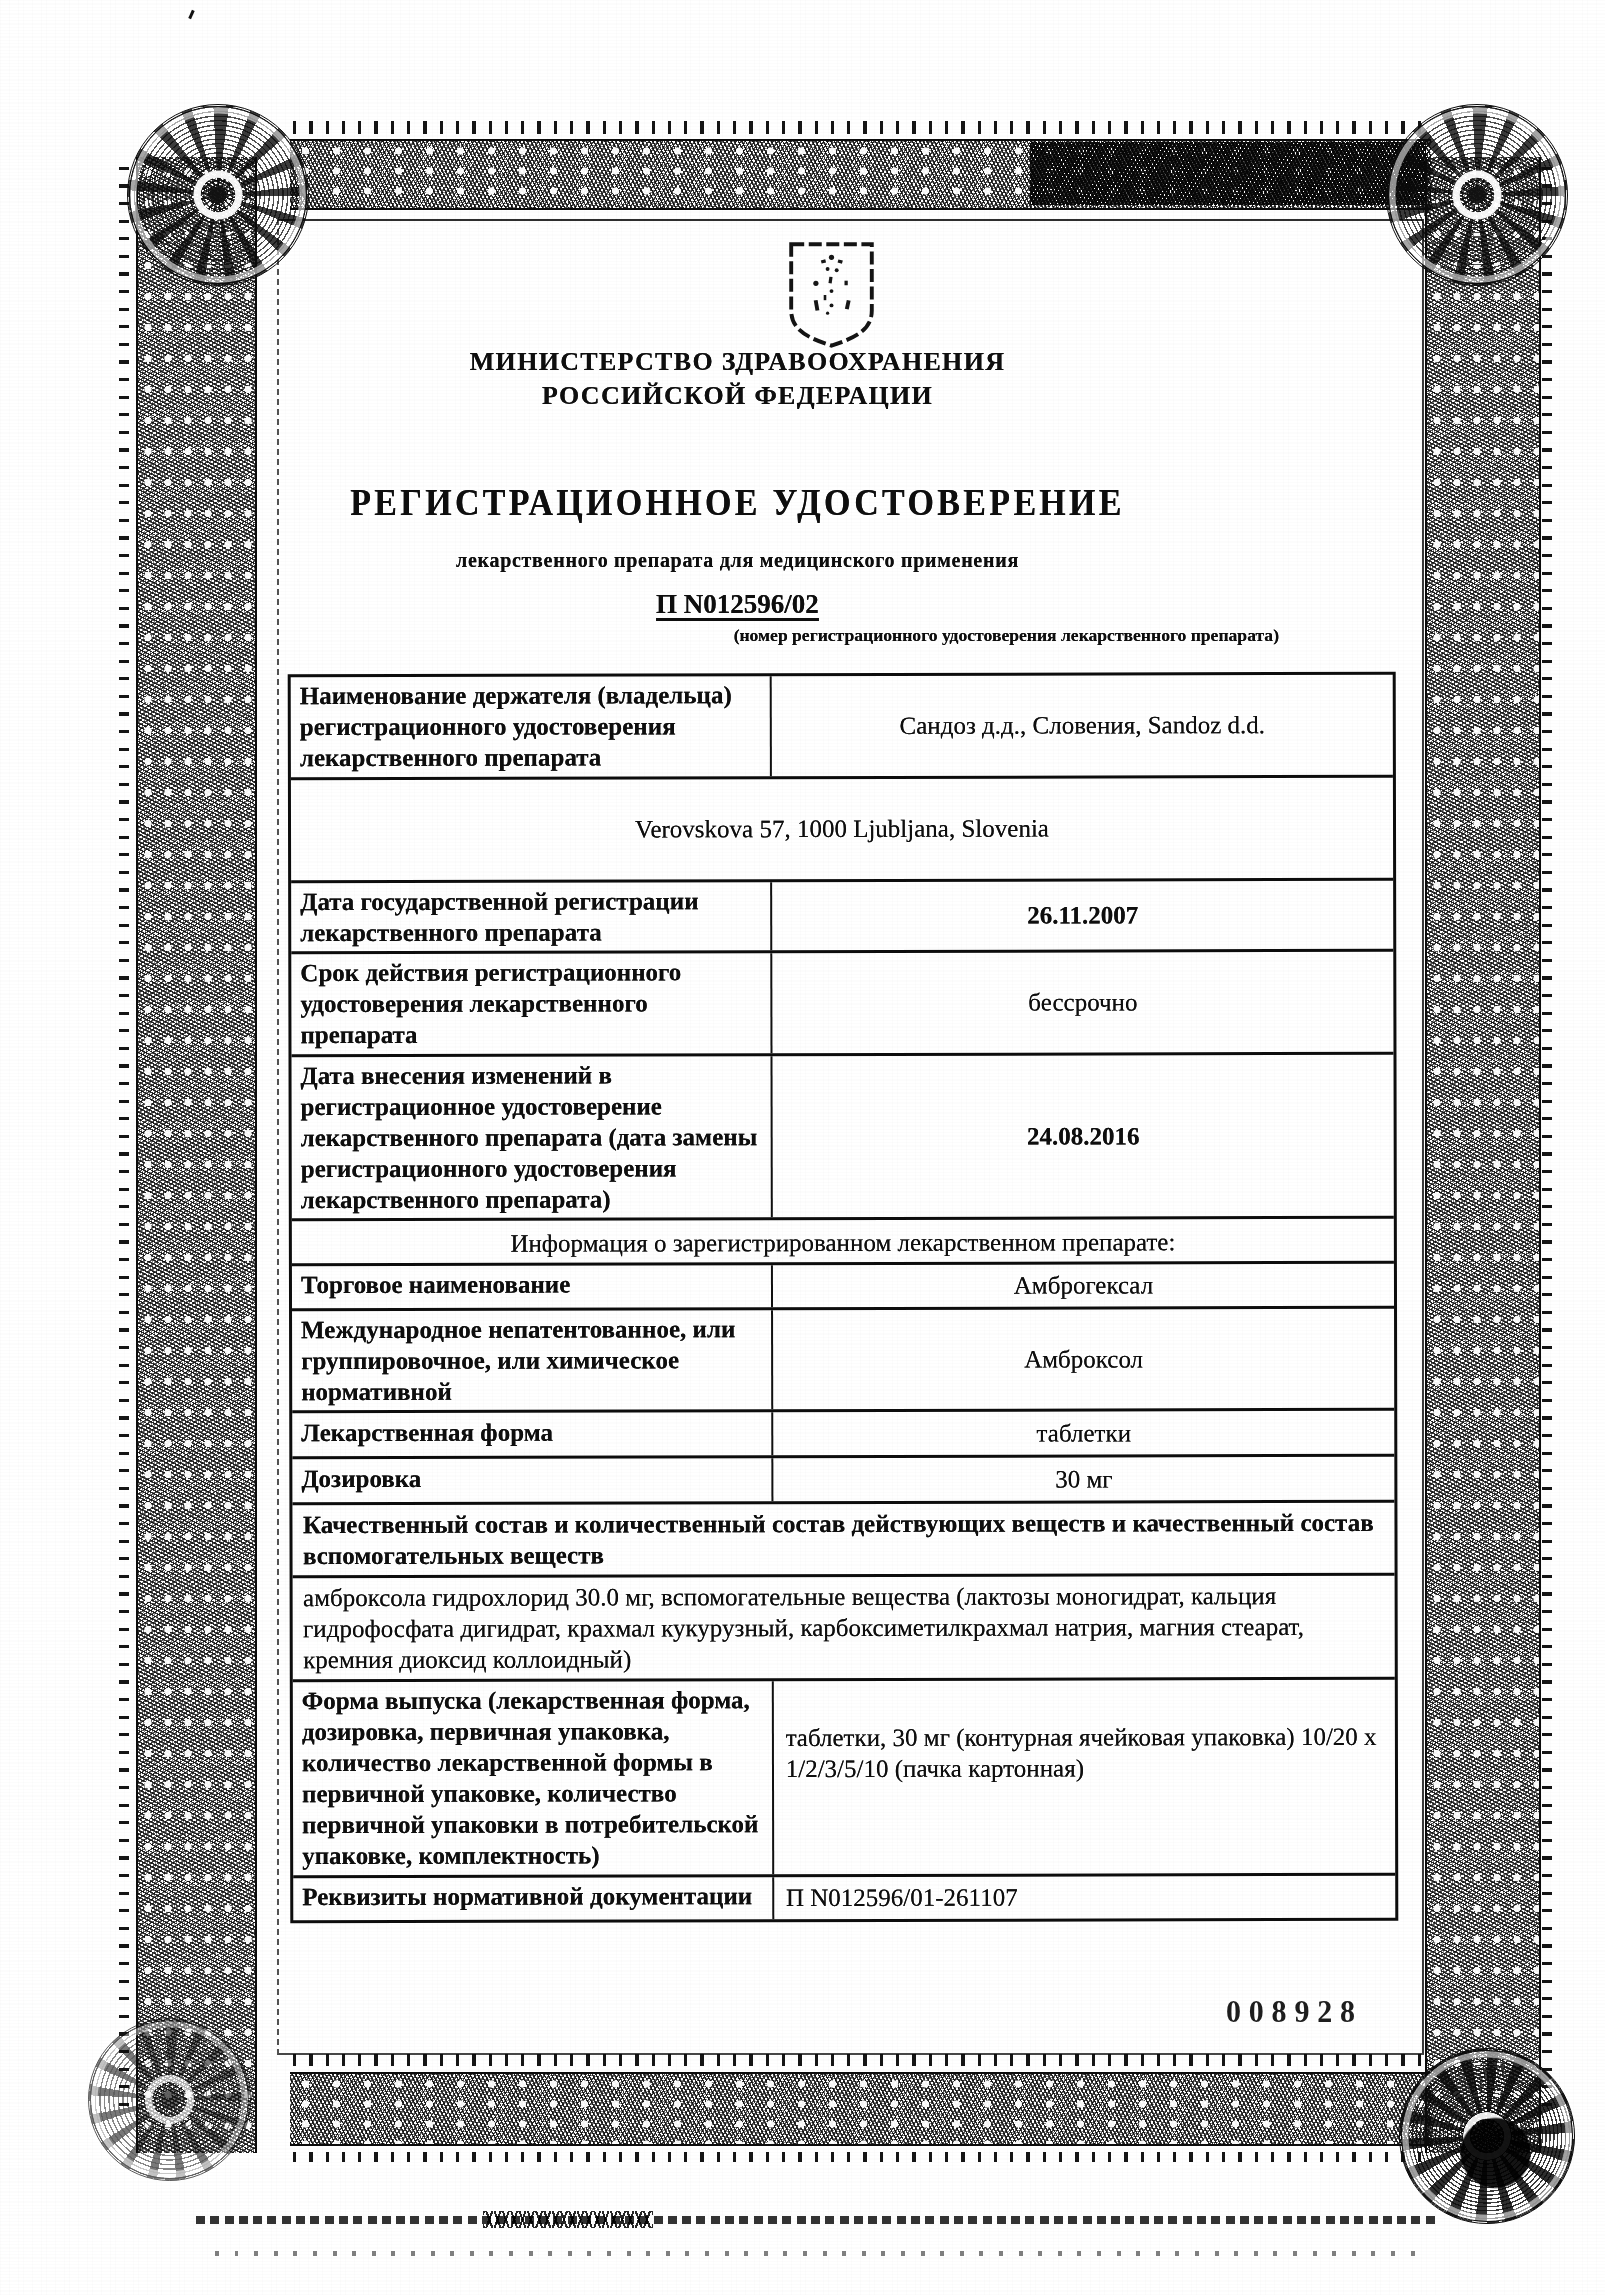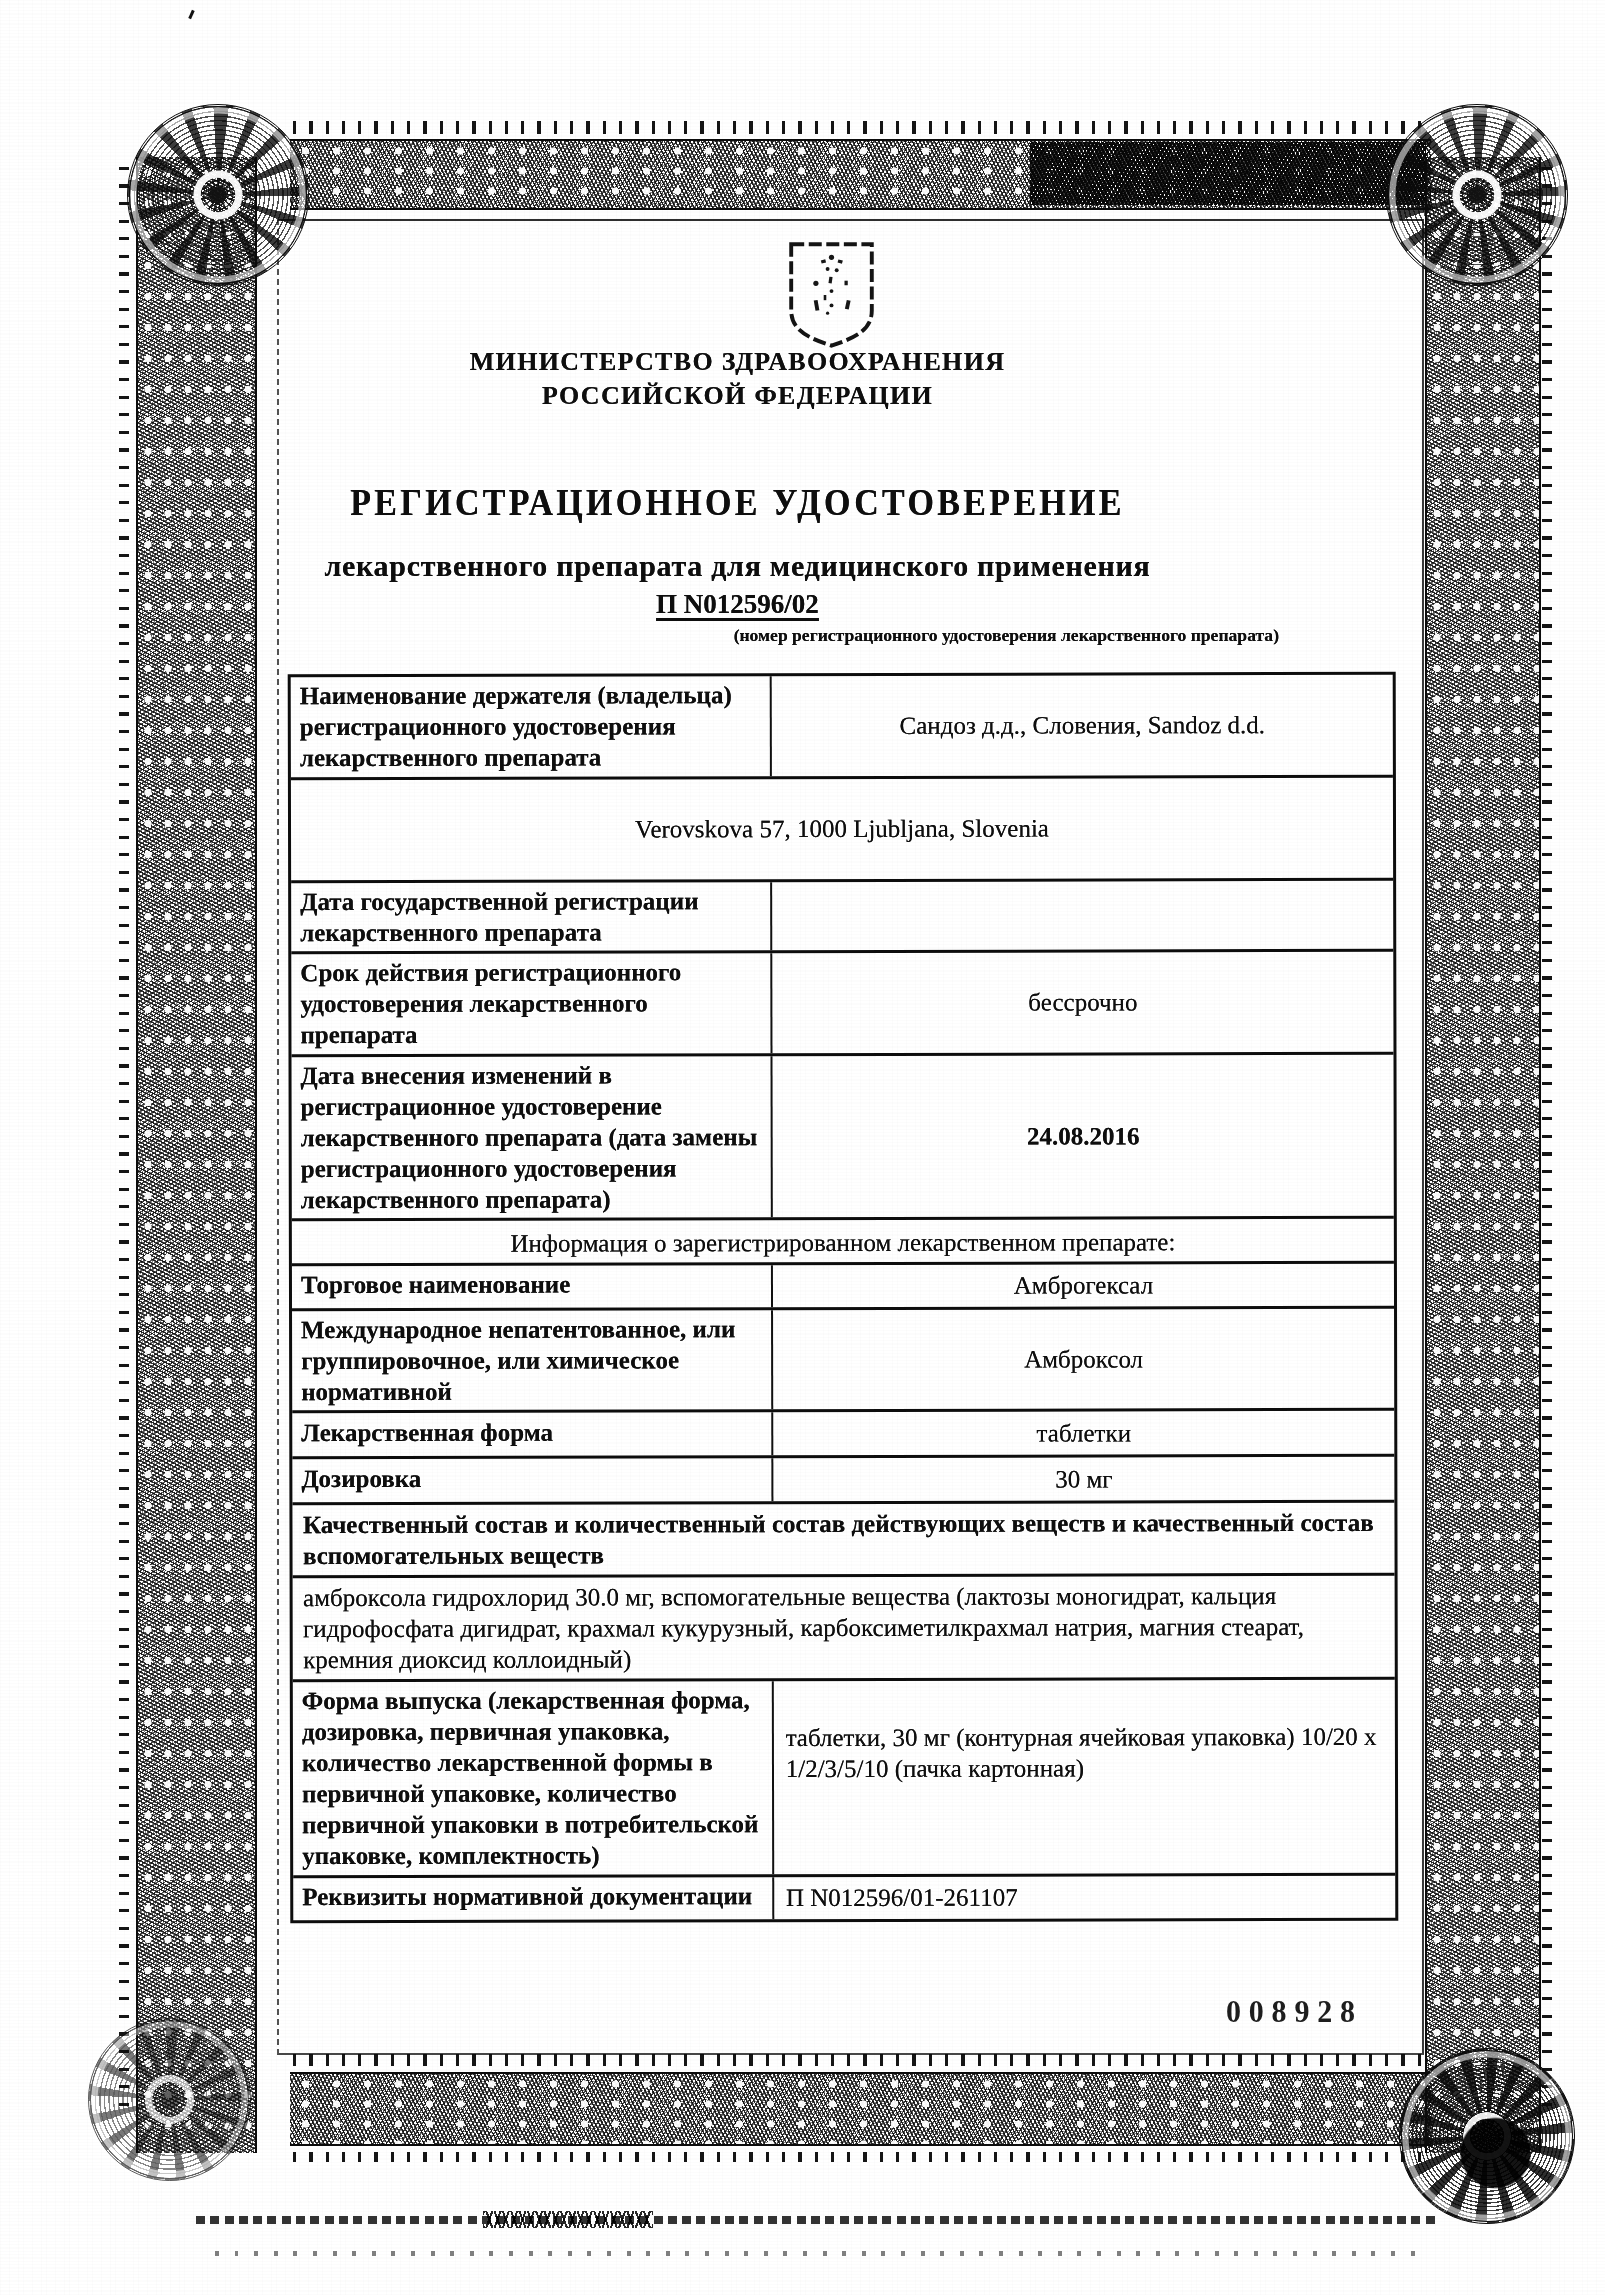--- a/index.html
+++ b/index.html
@@ -67,21 +67,21 @@
     background-image:
       repeating-linear-gradient(110deg, rgba(0,0,0,.85) 0 2px, rgba(0,0,0,0) 2px 7.8px),
       repeating-linear-gradient(70deg, rgba(0,0,0,.85) 0 2px, rgba(0,0,0,0) 2px 7.8px);}
   .stray{position:absolute;z-index:3;background:#111;}
   
   .content{position:absolute;inset:0;z-index:3;filter:blur(0.3px);}
   .center-col{position:absolute;left:196px;width:1083px;text-align:center;}
   .txt{text-shadow:0 0 0.5px rgba(10,10,10,.85);}
   .ministry{font-size:26px;font-weight:700;letter-spacing:1.3px;line-height:34px;}
   .doc-title{font-size:34px;font-weight:700;letter-spacing:3.3px;transform:scaleY(1.12);white-space:nowrap;}
-  .doc-subtitle{font-size:30px;font-weight:700;letter-spacing:0.7px;white-space:nowrap;}
+  .doc-subtitle{font-size:20px;font-weight:700;letter-spacing:0.7px;white-space:nowrap;}
   .reg-number{font-size:27px;font-weight:700;text-decoration:underline;text-underline-offset:5.2px;text-decoration-thickness:2.6px;}
   .reg-caption{font-size:17.6px;font-weight:600;}
   .emblem{position:absolute;left:786px;top:240px;width:91px;height:110px;}
   
   .doc-table{
     position:absolute;left:289px;top:673px;width:1102px;z-index:3;
     border:3.3px solid #0d0d0d;transform:rotate(-0.12deg);
     font-size:25px;line-height:31px;
   }
   .tr{display:flex;border-bottom:3.3px solid #0d0d0d;}
@@ -171,20 +171,21 @@
       <div class="th txt">Наименование держателя (владельца) регистрационного удостоверения лекарственного препарата</div>
       <div class="td txt">Сандоз д.д., Словения, Sandoz d.d.</div>
     </div>
 
     <div class="tr" style="min-height:100px;">
       <div class="td txt">Verovskova 57, 1000 Ljubljana, Slovenia</div>
     </div>
 
     <div class="tr" style="min-height:65px;">
       <div class="th txt">Дата государственной регистрации лекарственного препарата</div>
+      <div class="td bold txt">26.11.2007</div>
     </div>
 
     <div class="tr" style="min-height:68px;">
       <div class="th txt">Срок действия регистрационного удостоверения лекарственного препарата</div>
       <div class="td txt">бессрочно</div>
     </div>
 
     <div class="tr" style="min-height:128px;">
       <div class="th txt">Дата внесения изменений в регистрационное удостоверение лекарственного препарата (дата замены регистрационного удостоверения лекарственного препарата)</div>
       <div class="td bold txt">24.08.2016</div>

